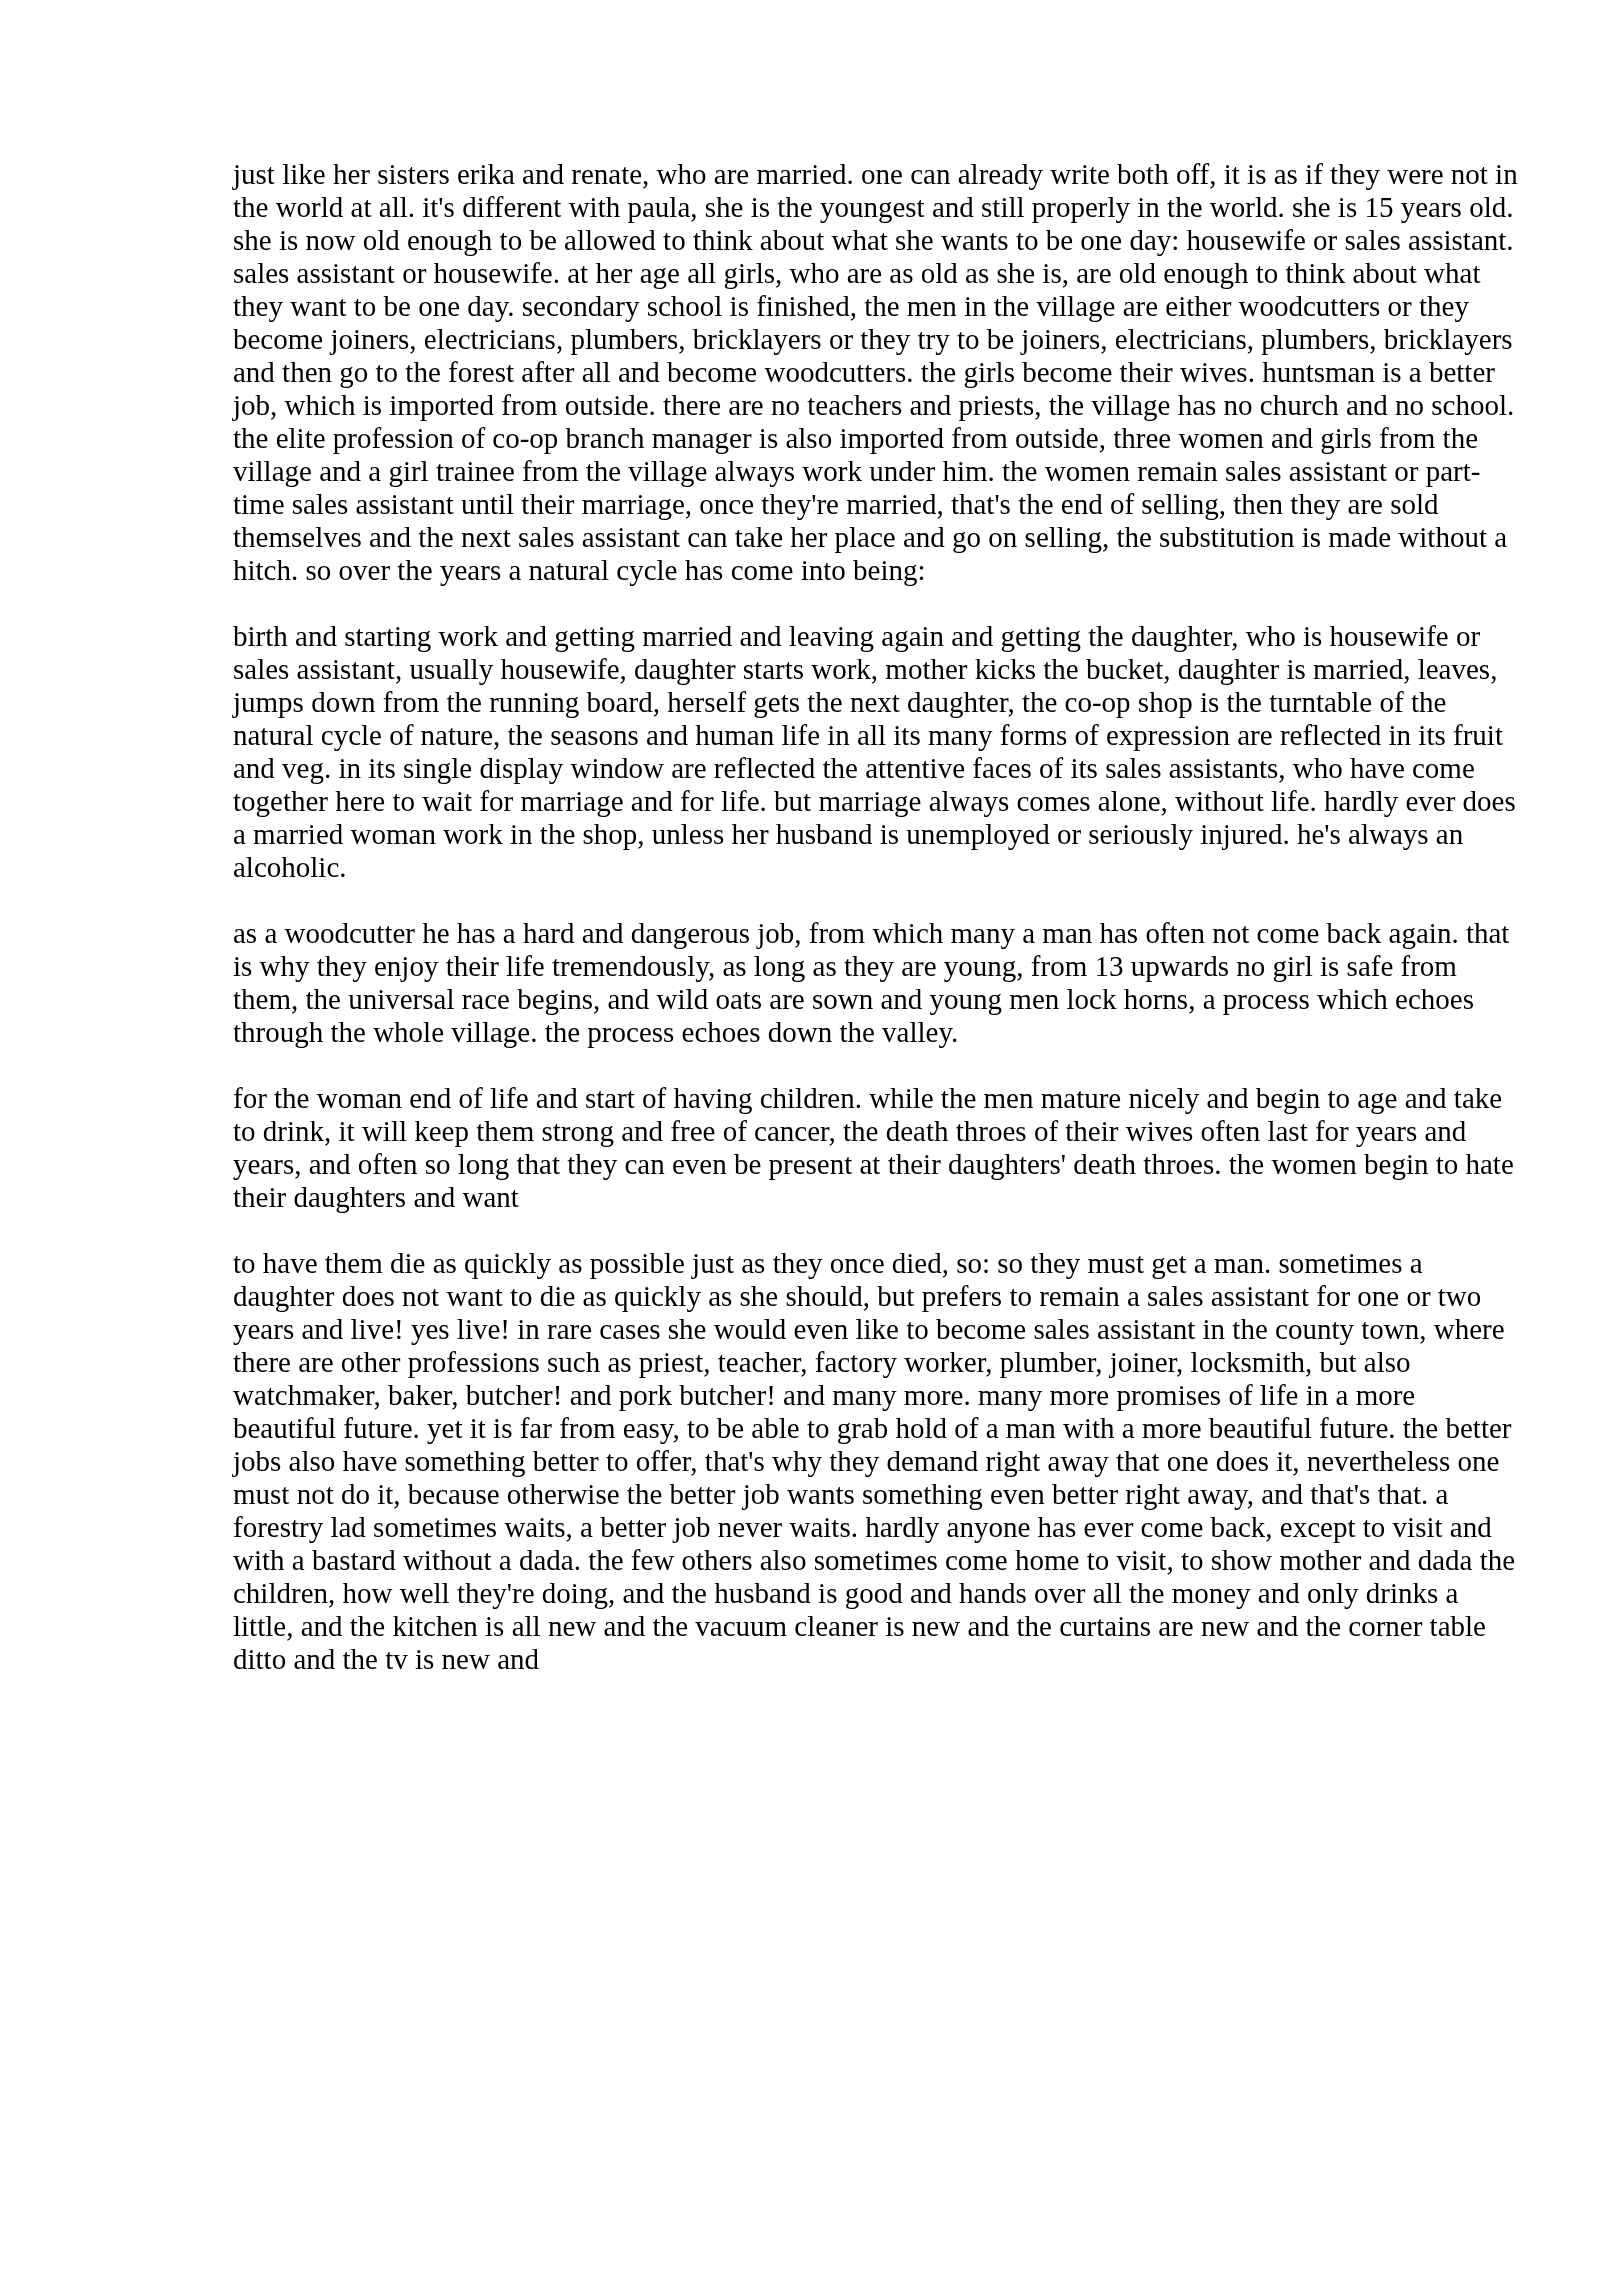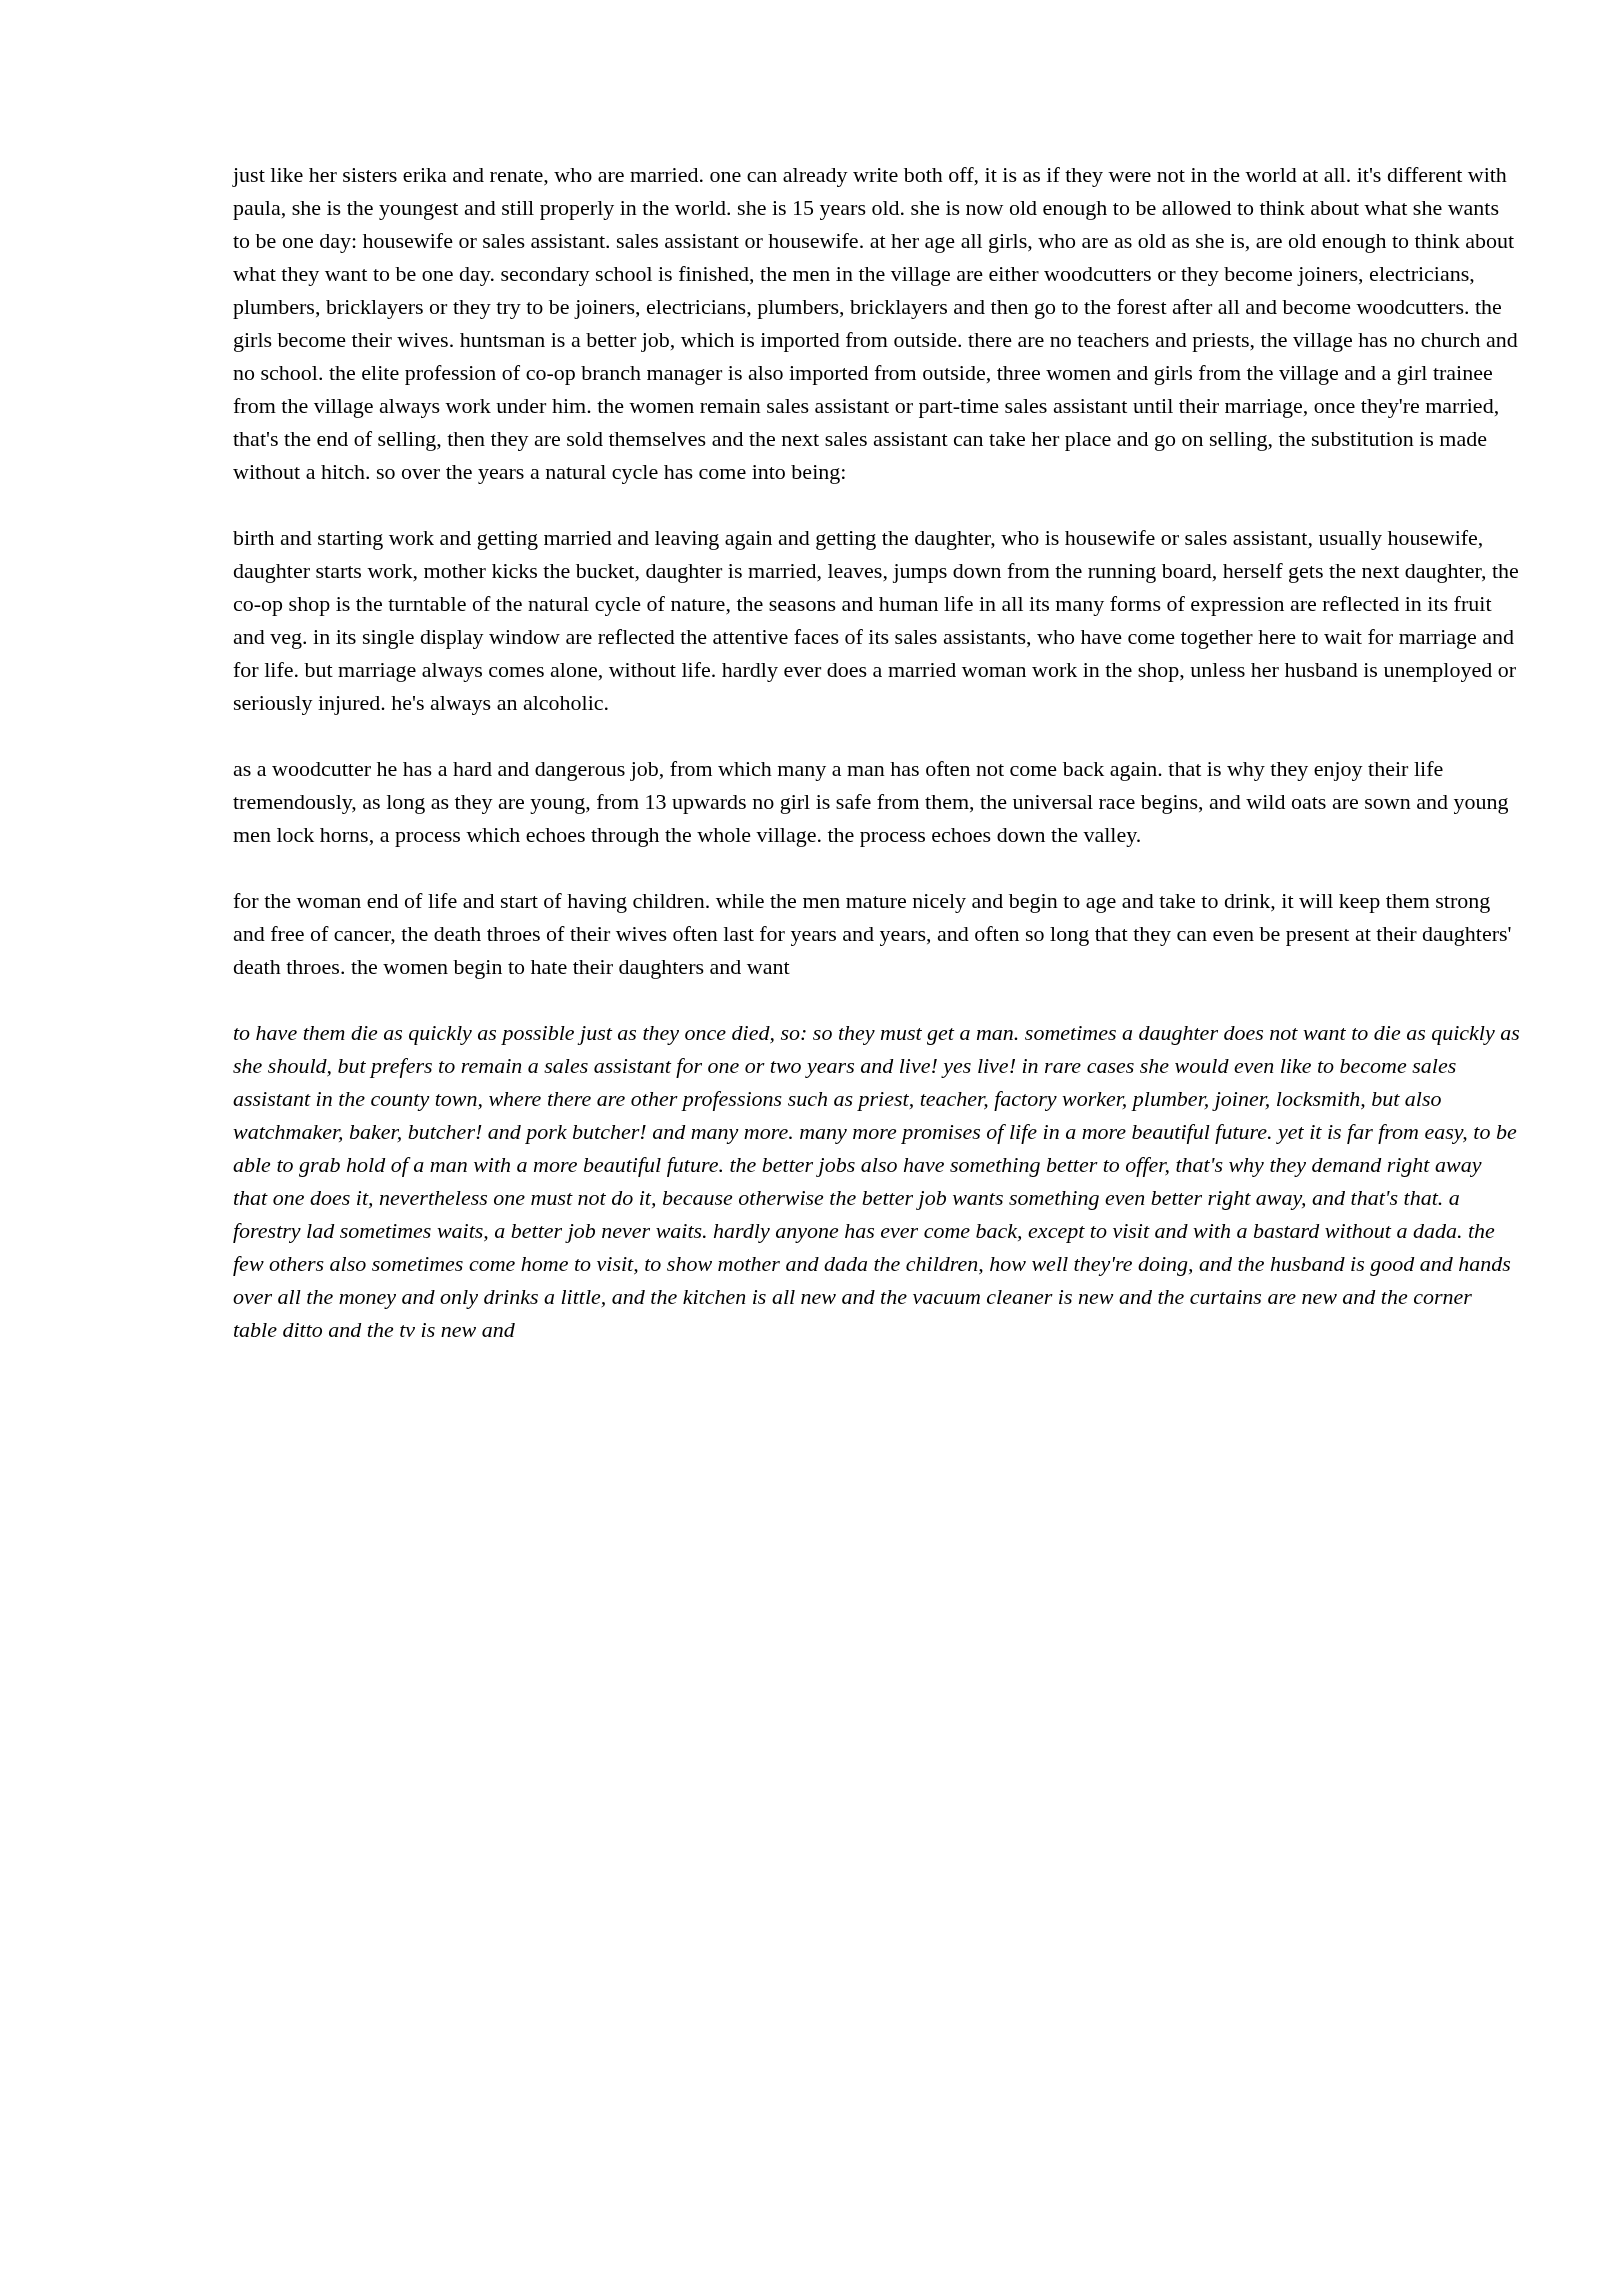--- a/index.html
+++ b/index.html
@@ -12,32 +12,31 @@
     width: 1623px;
     height: 2295px;
     background: #ffffff;
     overflow: hidden;
     box-sizing: border-box;
     padding: 158px 216px 0 233px;
   }
   .text-block {
     width: 1288px;
     font-family: "Liberation Serif", "DejaVu Serif", serif;
-    font-size: 22px;
+    font-size: 29px;
     line-height: 33px;
     color: #000000;
     text-align: left;
   }
   .text-block p {
     margin: 0 0 33px 0;
     padding: 0;
   }
   .text-block p:last-child {
     margin-bottom: 12px;
-    font-style: italic;
   }
 </style>
 </head>
 <body>
 
 <div class="page">
   <div class="text-block">
     <p>just like her sisters erika and renate, who are married. one can already write both off, it is as if they were not in the world at all. it's different with paula, she is the youngest and still properly in the world. she is 15 years old. she is now old enough to be allowed to think about what she wants to be one day: housewife or sales assistant. sales assistant or housewife. at her age all girls, who are as old as she is, are old enough to think about what they want to be one day. secondary school is finished, the men in the village are either woodcutters or they become joiners, electricians, plumbers, bricklayers or they try to be joiners, electricians, plumbers, bricklayers and then go to the forest after all and become woodcutters. the girls become their wives. huntsman is a better job, which is imported from outside. there are no teachers and priests, the village has no church and no school. the elite profession of co-op branch manager is also imported from outside, three women and girls from the village and a girl trainee from the village always work under him. the women remain sales assistant or part-time sales assistant until their marriage, once they're married, that's the end of selling, then they are sold themselves and the next sales assistant can take her place and go on selling, the substitution is made without a hitch. so over the years a natural cycle has come into being:</p>
     <p>birth and starting work and getting married and leaving again and getting the daughter, who is housewife or sales assistant, usually housewife, daughter starts work, mother kicks the bucket, daughter is married, leaves, jumps down from the running board, herself gets the next daughter, the co-op shop is the turntable of the natural cycle of nature, the seasons and human life in all its many forms of expression are reflected in its fruit and veg. in its single display window are reflected the attentive faces of its sales assistants, who have come together here to wait for marriage and for life. but marriage always comes alone, without life. hardly ever does a married woman work in the shop, unless her husband is unemployed or seriously injured. he's always an alcoholic.</p>
     <p>as a woodcutter he has a hard and dangerous job, from which many a man has often not come back again. that is why they enjoy their life tremendously, as long as they are young, from 13 upwards no girl is safe from them, the universal race begins, and wild oats are sown and young men lock horns, a process which echoes through the whole village. the process echoes down the valley.</p>

